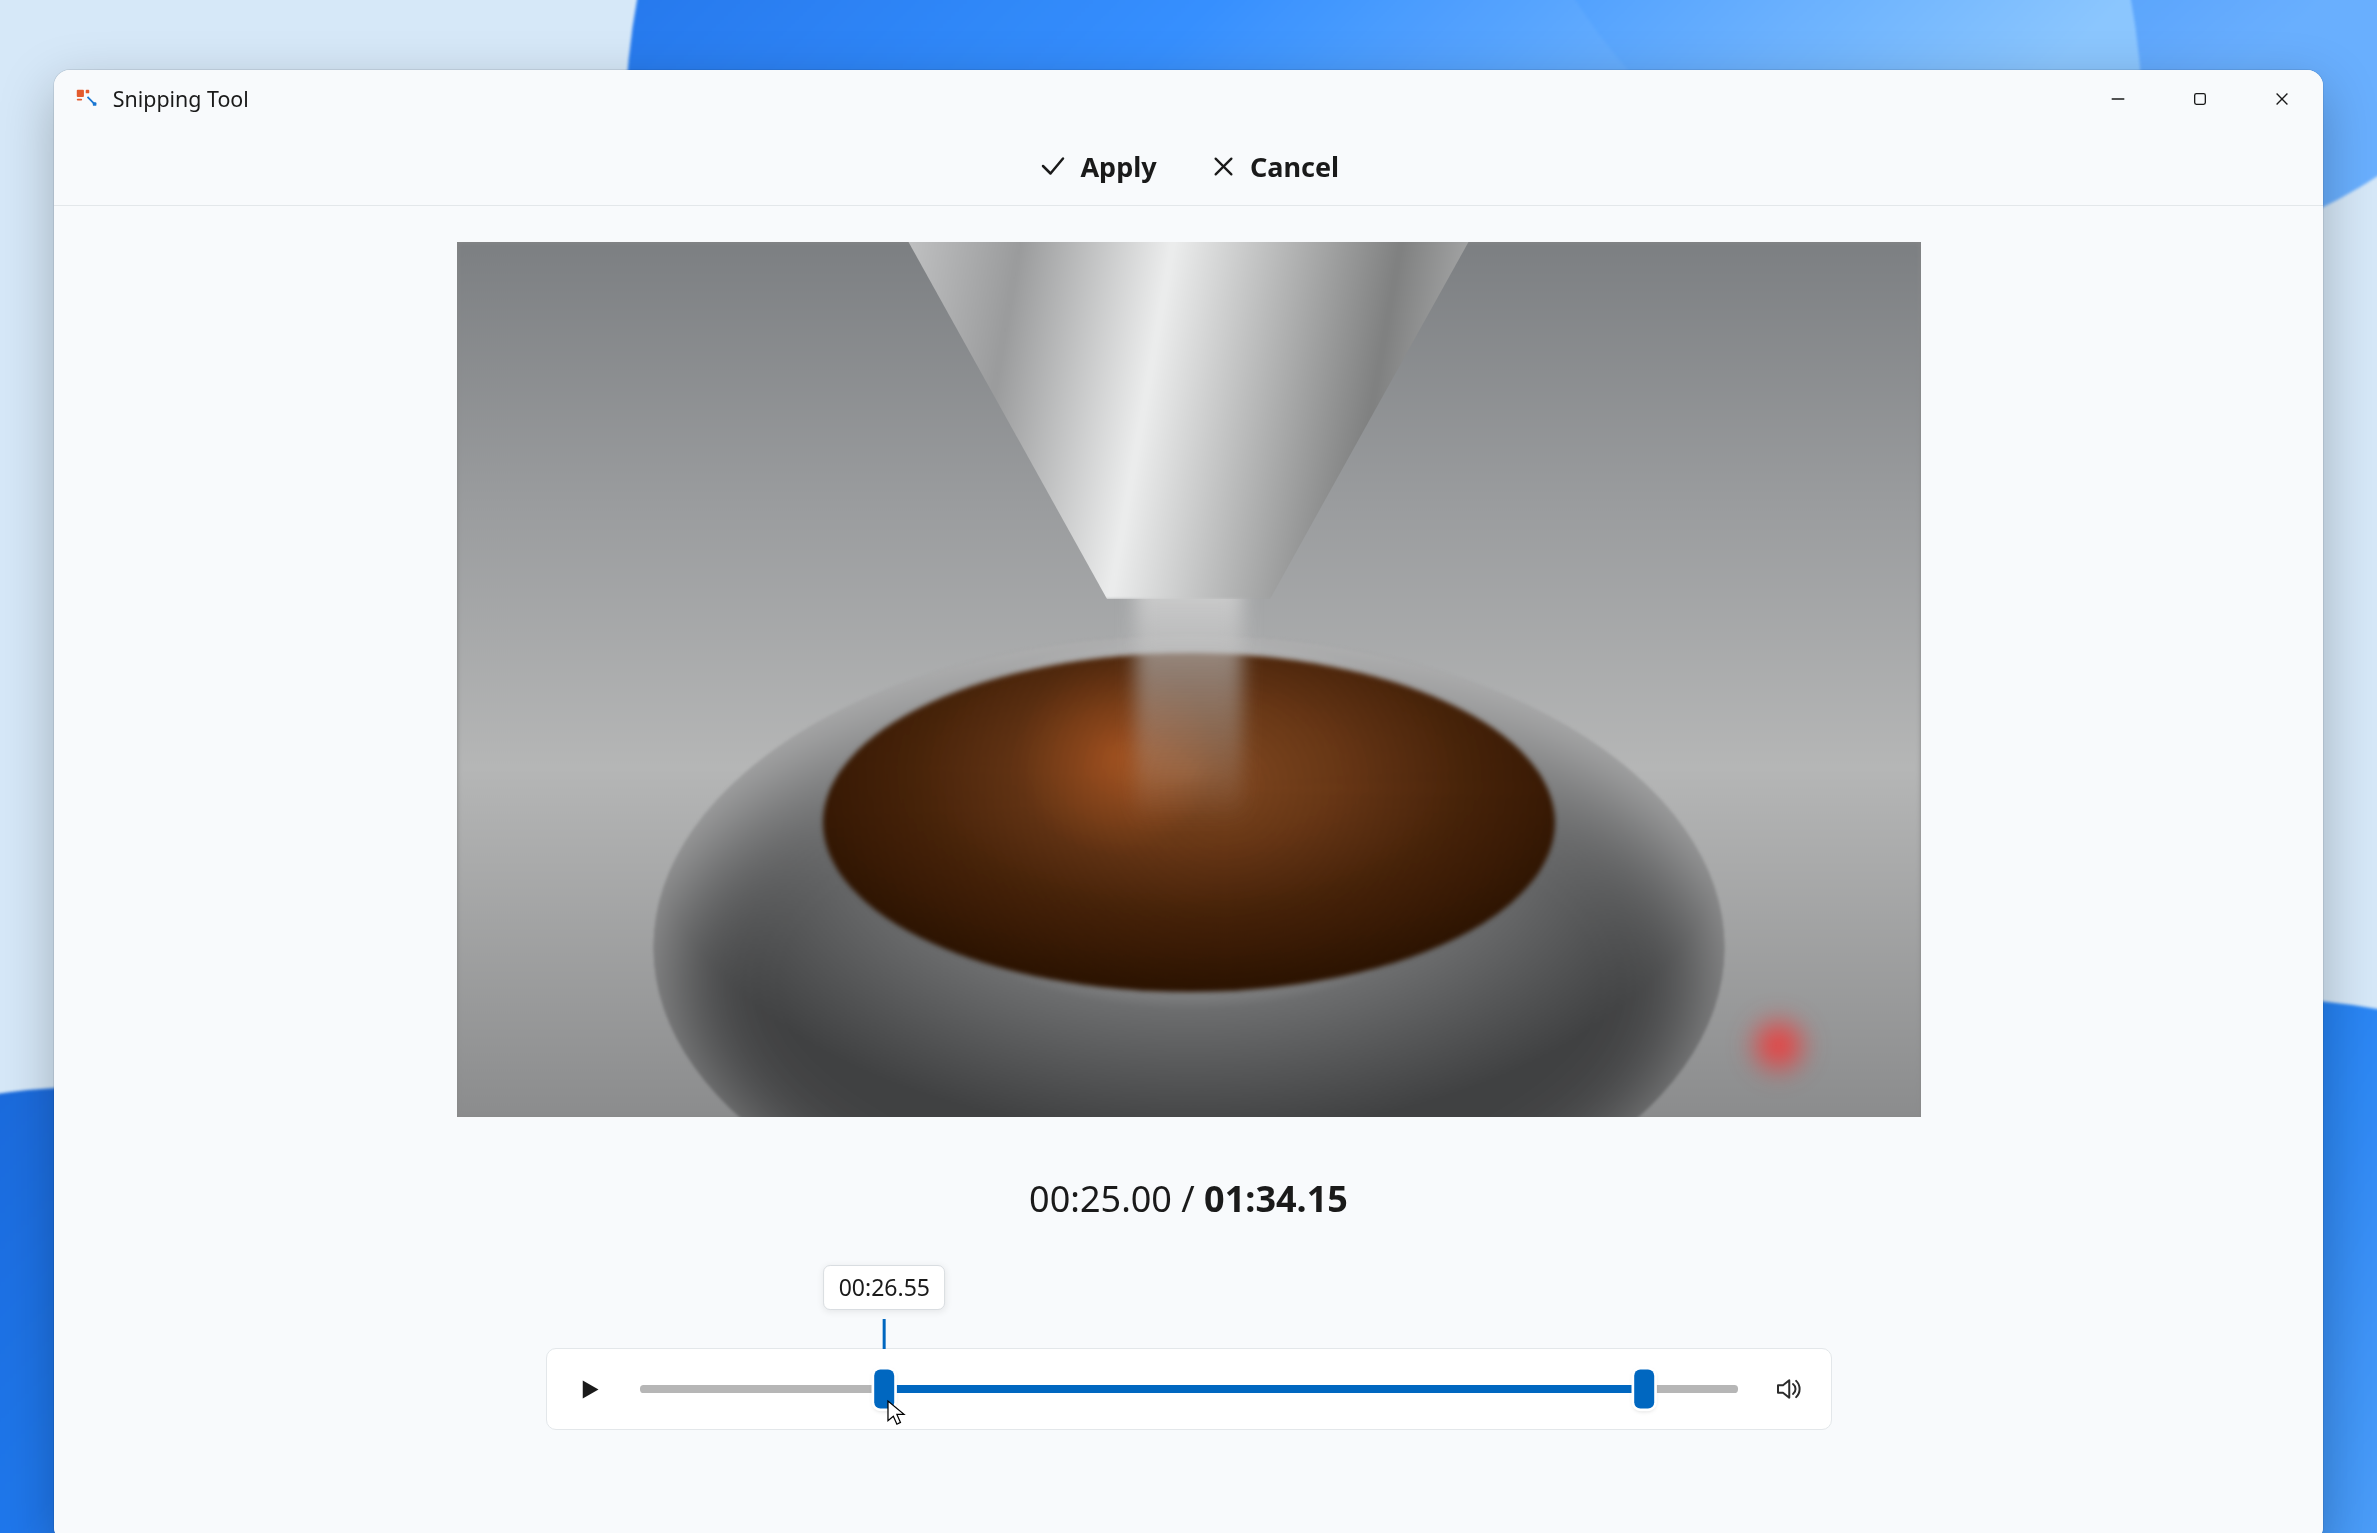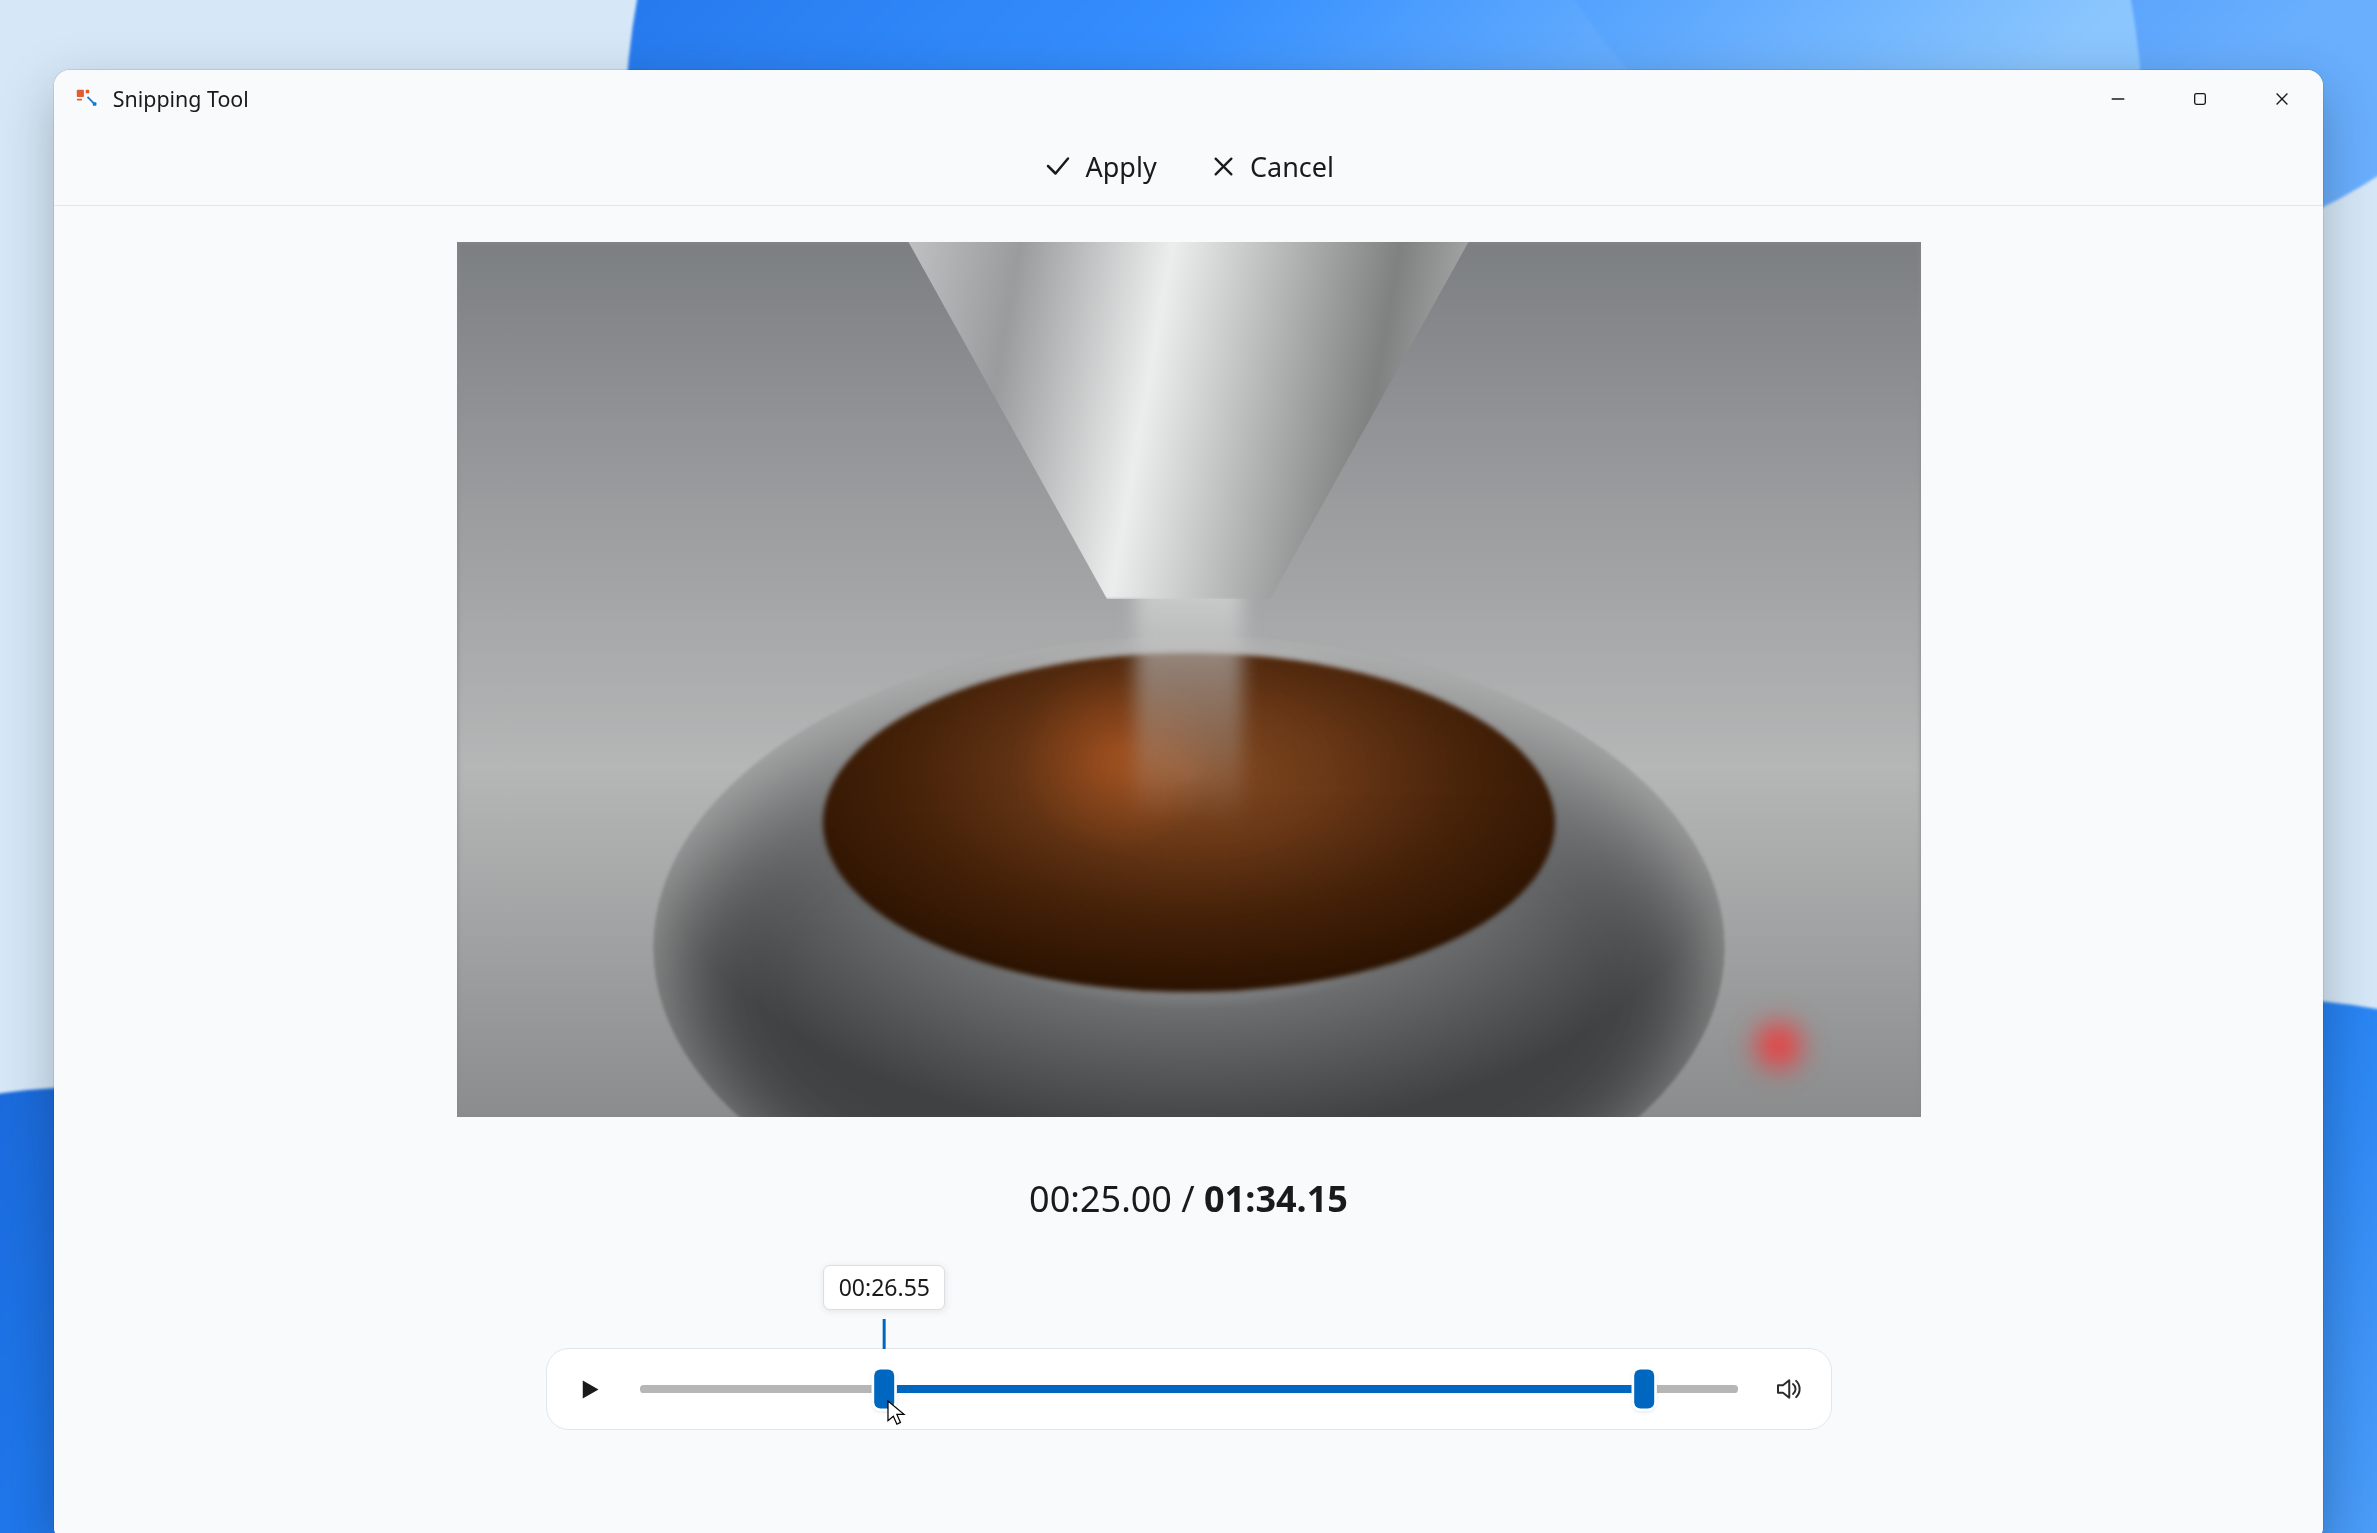--- a/index.html
+++ b/index.html
@@ -76,20 +76,21 @@
     cursor: default;
   }
   .toolbar {
     height: 79px;
     display: flex;
     align-items: center;
     justify-content: center;
     gap: 43px;
     border-bottom: 0.9px solid #e3e7ea;
     background: #f8fafc;
+    font-weight: bold;
   }
   .tool-btn {
     display: flex;
     align-items: center;
     gap: 12.5px;
     font-size: 27px;
     color: #1a1a1a;
     cursor: pointer;
     padding: 9px 5.4px;
   }
@@ -168,21 +169,21 @@
     color: #1a1a1a;
   }
   .time-total { font-weight: 700; }
 
   .player-bar {
     margin-top: 125px;
     width: 1286px;
     height: 82px;
     background: #fff;
     border: 0.9px solid #e3e7ea;
-    border-radius: 23px;
+    border-radius: 10px;
     display: flex;
     align-items: center;
     padding: 0 25px;
     position: relative;
   }
   .play-btn {
     width: 36px; height: 36px;
     display:flex; align-items:center; justify-content:center;
     cursor:pointer;
   }

